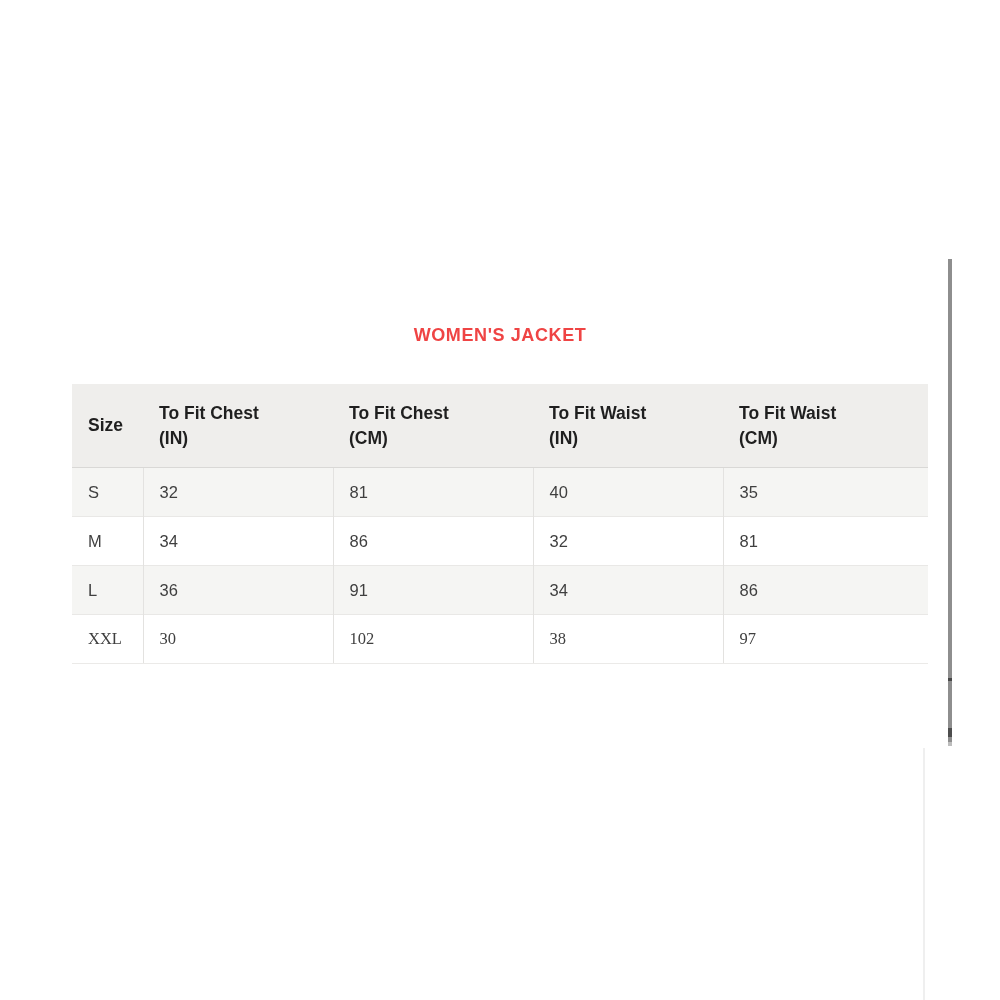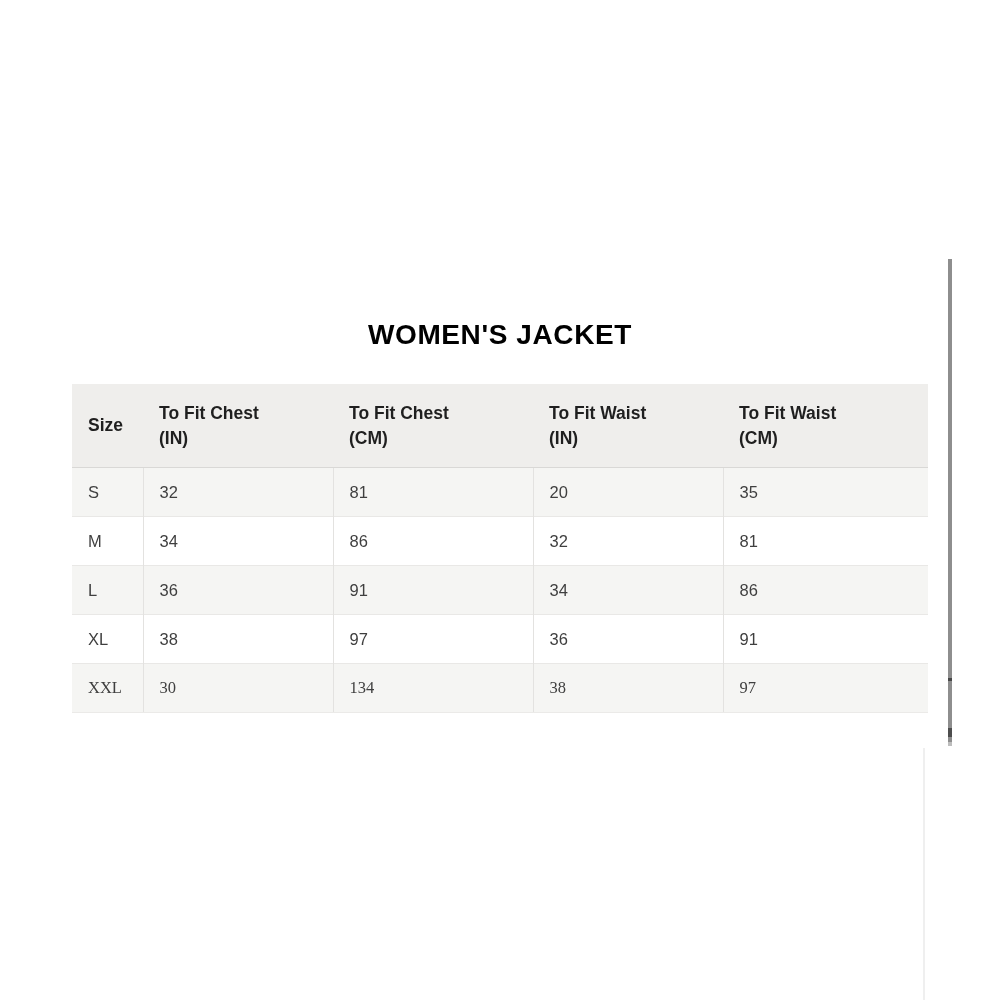--- a/index.html
+++ b/index.html
@@ -14,25 +14,25 @@
     position: relative;
     overflow: hidden;
   }
   .page-title {
     position: absolute;
     left: 72px;
     top: 321px;
     width: 856px;
     margin: 0;
     text-align: center;
-    font-size: 28px;
+    font-size: 18px;
     line-height: 28px;
     font-weight: bold;
     letter-spacing: 0.6px;
-    color: #000000;
+    color: #ef4444;
   }
   table.size-table {
     position: absolute;
     left: 72px;
     top: 384px;
     width: 856px;
     border-collapse: collapse;
     table-layout: fixed;
   }
   table.size-table col.c0 { width: 71px; }
@@ -158,48 +158,41 @@
         <span class="th-line">To Fit Waist</span>
         <span class="th-line">(CM)</span>
       </th>
     </tr>
   </thead>
   <tbody>
     <tr>
       <td>S</td>
       <td>32</td>
       <td>81</td>
-      <td>20</td>
+      <td>40</td>
       <td>35</td>
     </tr>
     <tr>
       <td>M</td>
       <td>34</td>
       <td>86</td>
       <td>32</td>
       <td>81</td>
     </tr>
     <tr>
       <td>L</td>
       <td>36</td>
       <td>91</td>
       <td>34</td>
       <td>86</td>
     </tr>
     <tr>
-      <td>XL</td>
-      <td>38</td>
-      <td>97</td>
-      <td>36</td>
-      <td>91</td>
-    </tr>
-    <tr>
       <td>XXL</td>
       <td>30</td>
-      <td>134</td>
+      <td>102</td>
       <td>38</td>
       <td>97</td>
     </tr>
   </tbody>
 </table>
 
 <div class="scrollbar-thumb">
   <div class="thumb-notch-upper"></div>
   <div class="thumb-notch-lower"></div>
   <div class="thumb-tail"></div>

